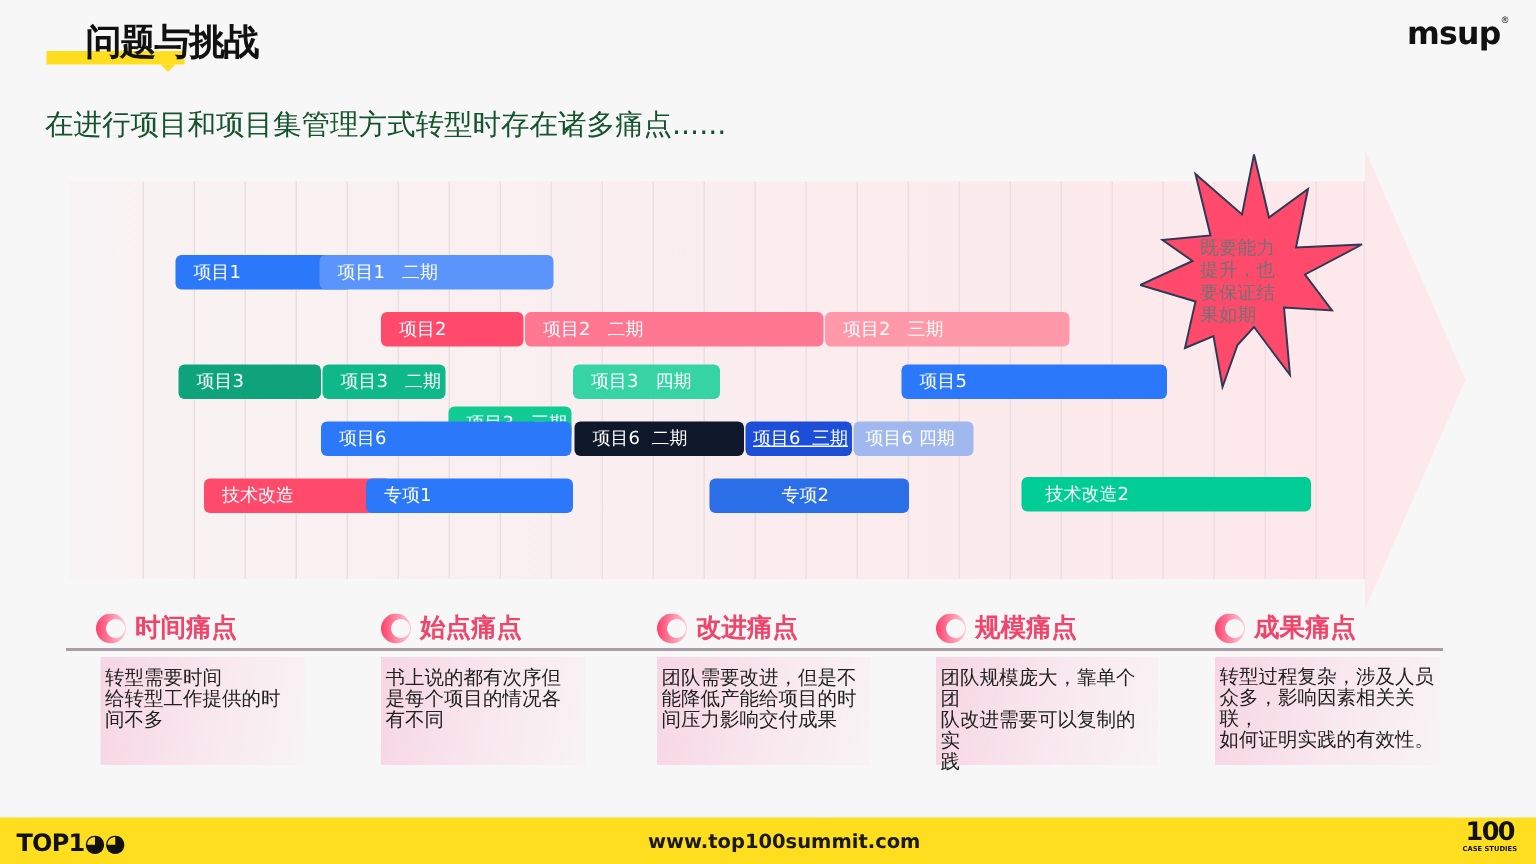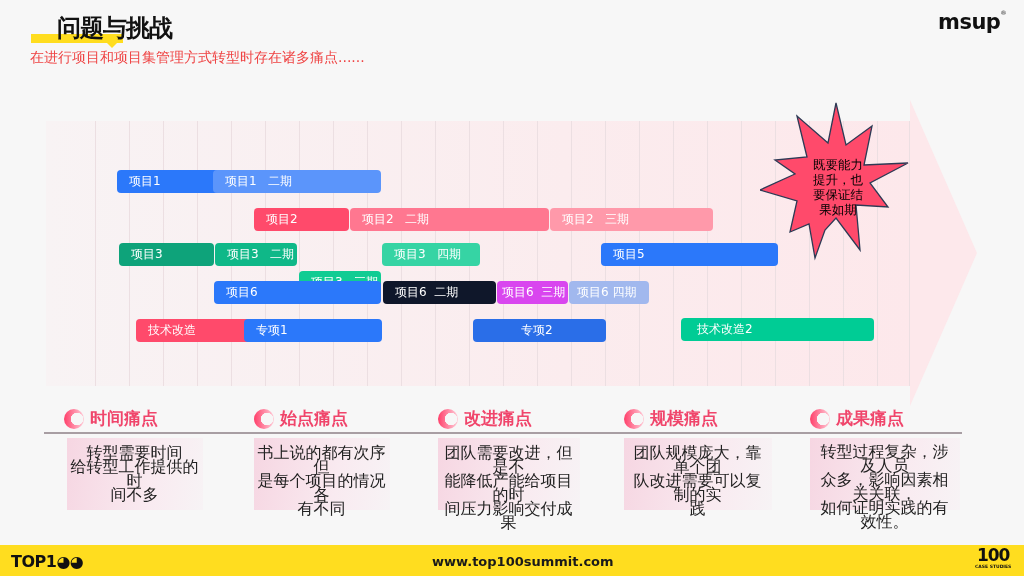--- a/index.html
+++ b/index.html
@@ -1,56 +1,56 @@
 <!DOCTYPE html>
 <html><head>
 <meta charset="utf-8">
 <style>
   * { margin:0; padding:0; box-sizing:border-box; }
   html, body { width:1024px; height:576px; overflow:hidden; background:#f7f7f7; }
   body { position:relative; font-family:"DejaVu Sans","Liberation Sans",sans-serif; }
   .title { position:absolute; left:30px; top:12px; font-size:24px; font-weight:bold; color:#111; letter-spacing:-1px;margin-left:27px; }
   .title-hl { position:absolute; left:31px; top:34px; width:92px; height:9px; background:#ffdd1f; }
   .title-hl:after { content:""; position:absolute; left:76px; top:9px; border-left:5px solid transparent; border-right:5px solid transparent; border-top:5px solid #ffdd1f; }
-  .subtitle { position:absolute; left:30px; top:49px; font-size:14px; color:#ef4444; }
+  .subtitle { position:absolute; left:30px; top:70px; font-size:19px; color:#14532d; }
   .logo { position:absolute; left:938px; top:10px; font-family:"DejaVu Sans",sans-serif; font-weight:bold; font-size:21px; color:#111; letter-spacing:-0.5px; }
   .logo sup { font-size:6px; font-weight:normal; position:relative; top:-6px; }
 
   .grid-area { position:absolute; left:46px; top:121px; width:864px; height:265px;
      background:linear-gradient(90deg,#f8f3f4 0%,#fbecee 60%,#fde8eb 100%); }
   .arrow { position:absolute; left:910px; top:100px; width:0; height:0;
      border-top:153px solid transparent; border-bottom:153px solid transparent; border-left:67px solid #fde8eb; }
   .vline { position:absolute; top:121px; width:1px; height:265px; background:#ecdfe2; }
 
   .bar { position:absolute; height:23px; border-radius:4px; color:#fff; font-size:12px; line-height:23px; padding-left:12px; white-space:pre; }
   .blue { background:#2b78fa; }
   .blue2 { background:#5b95fb; }
   .blue-d { background:#2a6ee8;padding-left:48px; }
   .blue3 { background:#0f172a; }
-  .blue4 { background:#d946ef; }
+  .blue4 { background:#1d4ed8;text-decoration:underline; }
   .blue5 { background:#a1b8ee; }
   .red { background:#ff4a6b; }
   .red2 { background:#ff7790; }
   .red3 { background:#ff99aa; }
   .green { background:#0ea37a; }
   .green2 { background:#0fb888; }
   .green3 { background:#10cc93;margin-top:28px; }
   .green4 { background:#36d4a4; }
   .green5 { background:#00cc95; }
 
   .burst { position:absolute; left:760px; top:100px; width:150px; height:180px; }
-  .burst-text { position:absolute; left:800px; top:157px; width:76px; text-align:center; color:#000000; font-size:12.5px; line-height:15px; }
+  .burst-text { position:absolute; left:800px; top:157px; width:76px; color:#737373; font-size:12.5px; line-height:15px; }
 
   .pain-head { position:absolute; top:407px; font-size:17px; font-weight:bold; color:#f0456b; display:flex; align-items:center; }
   .ring { width:20px; height:20px; border-radius:50%; margin-right:6px;
      background:radial-gradient(circle at 65% 50%, #f7f7f7 0 6px, transparent 6.5px), linear-gradient(90deg,#ff3f6a,#ffd0db); }
   .pain-line { position:absolute; left:44px; top:432px; width:918px; height:2px; background:#a89ea3; }
   .card { position:absolute; top:438px; width:136px; height:72px;
      background:linear-gradient(100deg,#f6d6e2 0%,#f9eaf0 60%,#f7f3f5 100%); padding:8px 4px 0 3px;
-     font-size:16px; line-height:14px; color:#222;text-align:center; }
+     font-size:13px; line-height:14px; color:#222; }
 
   .footer { position:absolute; left:0; top:545px; width:1024px; height:31px; background:#ffdd1f; }
   .f-logo { position:absolute; left:11px; top:552px; font-weight:bold; font-size:16px; color:#111; letter-spacing:-0.5px; }
   .f-url { position:absolute; left:432px; top:554px; font-weight:bold; font-size:13px; color:#1a1a1a; }
   .f-100 { position:absolute; left:975px; top:547px; text-align:center; color:#111; }
   .f-100 .n { font-weight:bold; font-size:17px; line-height:17px; letter-spacing:-1px; }
   .f-100 .s { font-size:4.5px; font-weight:bold; line-height:6px; }
 </style>
 </head>
 <body>
@@ -82,21 +82,21 @@
 <div class="vline" style="left:673px"></div>
 <div class="vline" style="left:707px"></div>
 <div class="vline" style="left:741px"></div>
 <div class="vline" style="left:775px"></div>
 <div class="vline" style="left:809px"></div>
 <div class="vline" style="left:843px"></div>
 <div class="vline" style="left:877px"></div>
 <div class="vline" style="left:909px"></div>
 
 <div class="bar blue" style="left:117px;top:170px;width:118px">项目1</div>
-<div class="bar blue2" style="left:213px;top:170px;width:168px">项目1   二期</div>
+<div class="bar blue2" style="left:213px;top:170px;width:156px">项目1   二期</div>
 
 <div class="bar red" style="left:254px;top:208px;width:95px">项目2</div>
 <div class="bar red2" style="left:350px;top:208px;width:199px">项目2   二期</div>
 <div class="bar red3" style="left:550px;top:208px;width:163px">项目2   三期</div>
 
 <div class="bar green" style="left:119px;top:243px;width:95px">项目3</div>
 <div class="bar green2" style="left:215px;top:243px;width:82px">项目3   二期</div>
 <div class="bar green3" style="left:299px;top:243px;width:82px">项目3   三期</div>
 <div class="bar green4" style="left:382px;top:243px;width:98px">项目3   四期</div>
 <div class="bar blue" style="left:601px;top:243px;width:177px">项目5</div>

